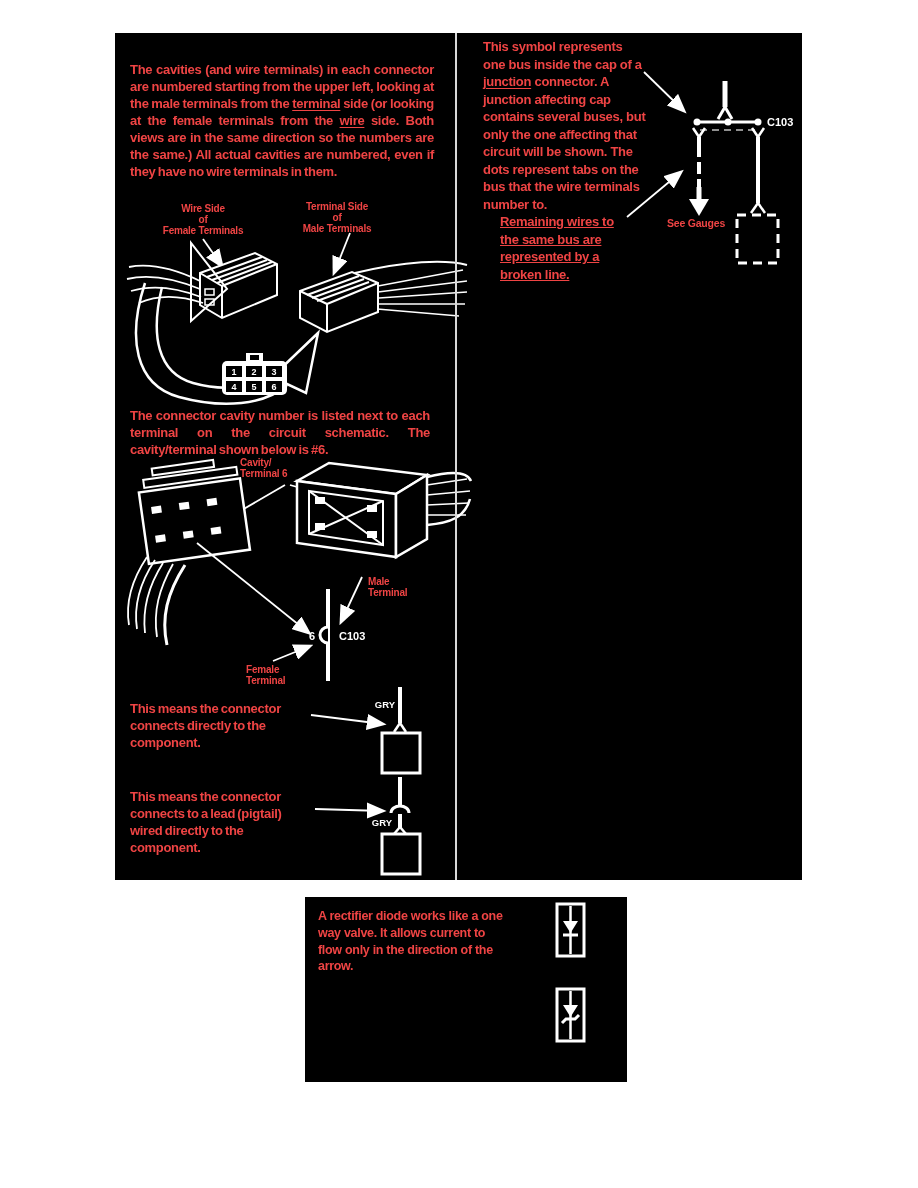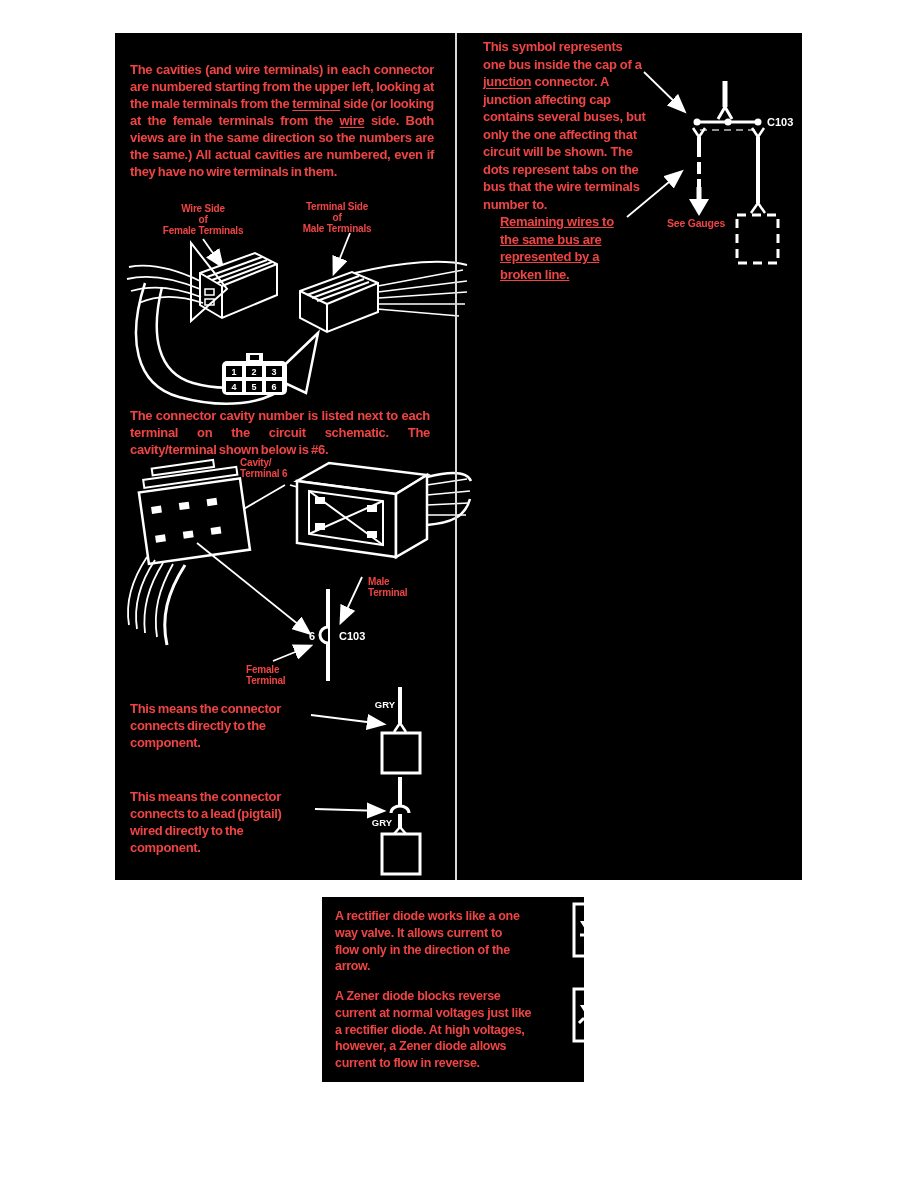--- a/index.html
+++ b/index.html
@@ -1,20 +1,20 @@
 <!DOCTYPE html>
 <html><head>
 <meta charset="utf-8">
 <style>
   html,body{margin:0;padding:0;background:#ffffff;}
   #page{position:relative;width:918px;height:1188px;background:#ffffff;overflow:hidden;
         font-family:"Liberation Sans","DejaVu Sans",sans-serif;}
   .panel{position:absolute;background:#000;color:#fff;}
   #panel-main{left:115px;top:33px;width:687px;height:847px;}
-  #panel-diode{left:322px;top:897px;width:262px;height:185px;}
+  #panel-diode{left:305px;top:897px;width:322px;height:185px;}
   .divider{position:absolute;top:0;bottom:0;width:2px;background:#d9d9d9;}
   .blk{position:absolute;color:#ef4444;font-weight:700;}
   .para{font-size:13px;line-height:17px;letter-spacing:-0.3px;word-spacing:-1px;}
   .just{text-align:justify;}
   .tline{white-space:nowrap;}
   .u{text-decoration:underline;text-underline-offset:2px;text-decoration-thickness:1px;}
   .figlbl{font-size:10px;line-height:11px;letter-spacing:-0.2px;text-align:center;}
   .figlbl-left{text-align:left;}
   .rpara{font-size:13px;line-height:17.5px;letter-spacing:-0.3px;}
   .dpara{font-size:12.5px;line-height:16.8px;letter-spacing:-0.3px;}
@@ -292,22 +292,15 @@
       </g>
     </svg>
 
     <div class="blk dpara" style="left:13px;top:11px;">
         <div class="tline">A rectifier diode works like a one</div>
         <div class="tline">way valve. It allows current to</div>
         <div class="tline">flow only in the direction of the</div>
         <div class="tline">arrow.</div>
       </div>
 
-    <div class="blk dpara" style="left:13px;top:91px;">
-        <div class="tline">A Zener diode blocks reverse</div>
-        <div class="tline">current at normal voltages just like</div>
-        <div class="tline">a rectifier diode. At high voltages,</div>
-        <div class="tline">however, a Zener diode allows</div>
-        <div class="tline">current to flow in reverse.</div>
-      </div>
   </div>
 
 </div>
 
 </body></html>

